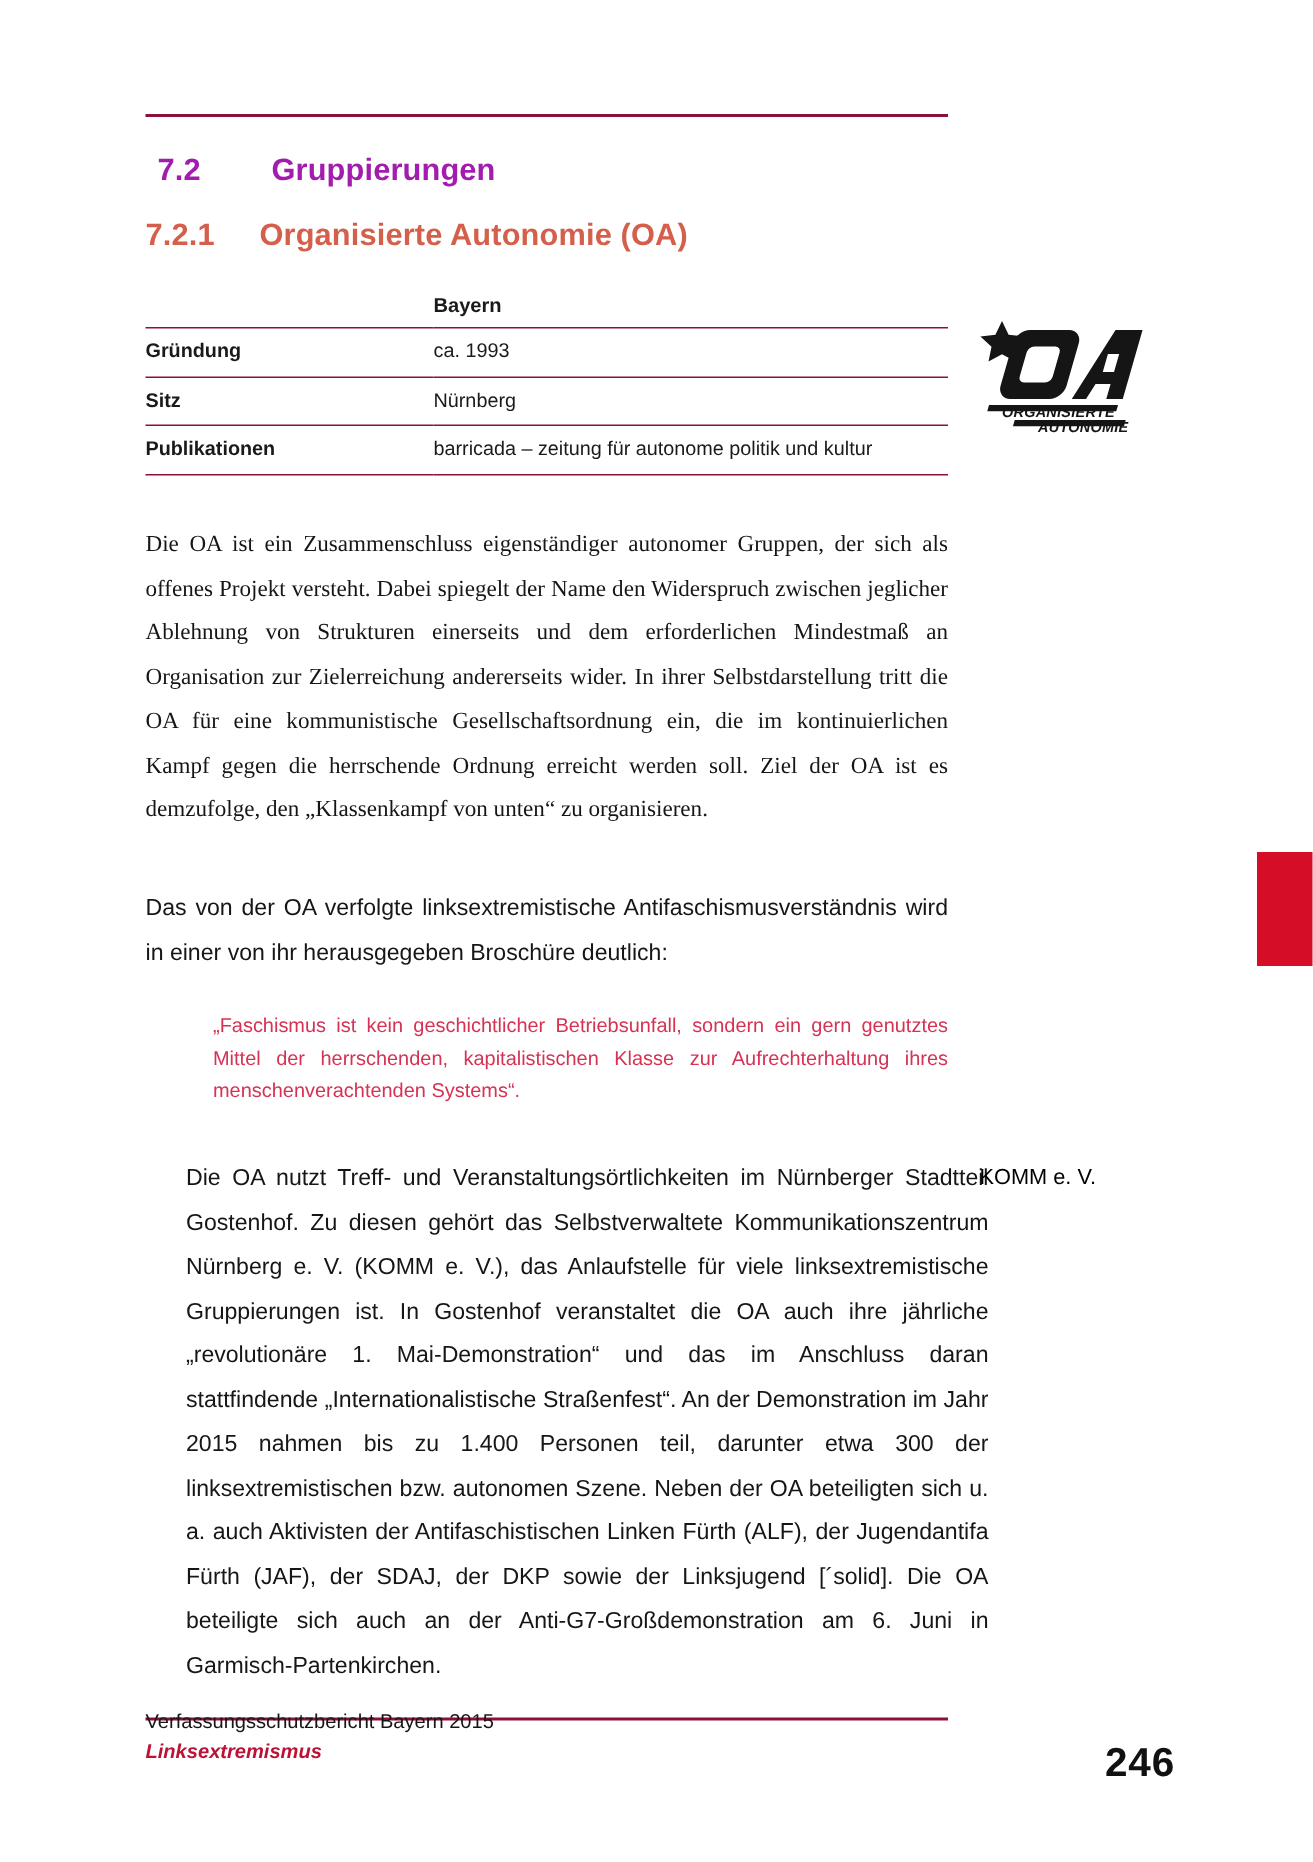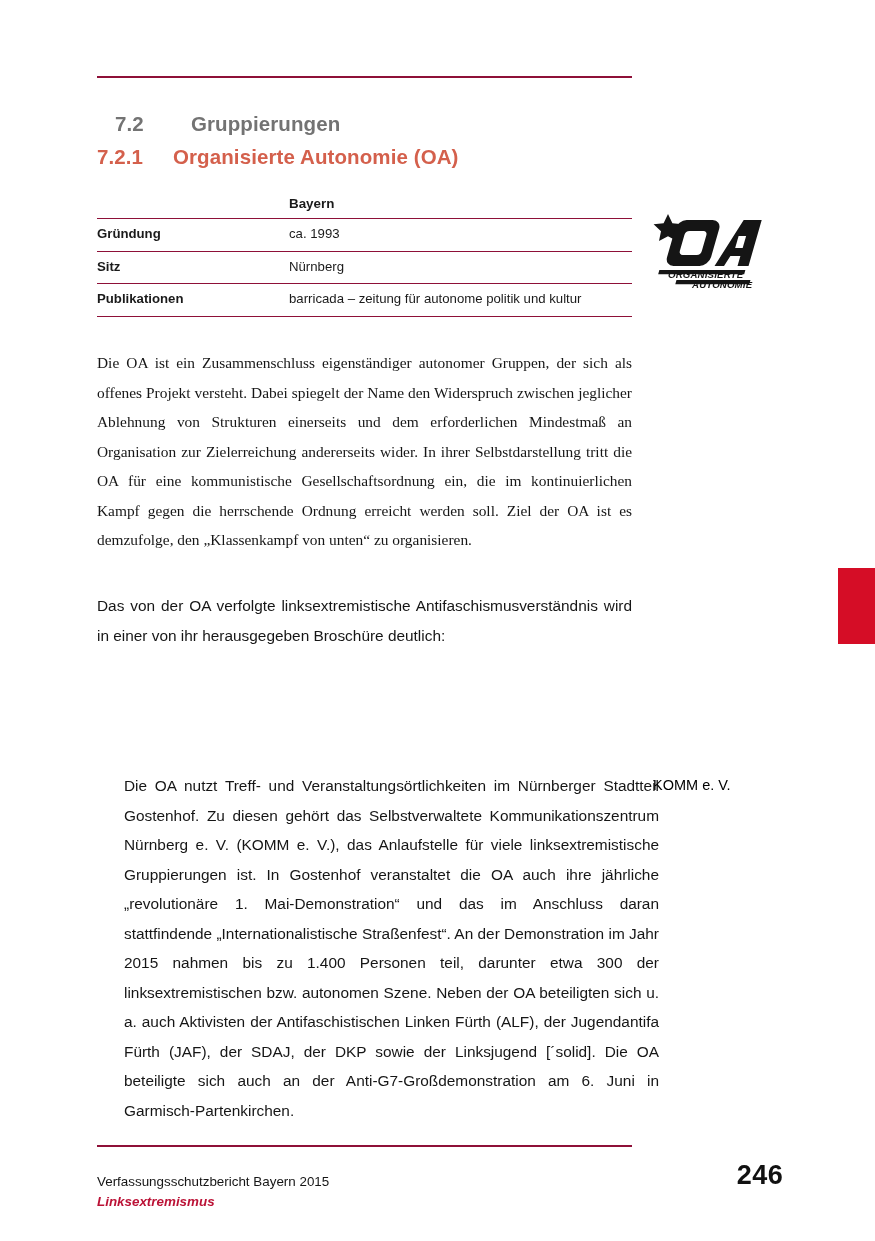--- a/index.html
+++ b/index.html
@@ -37,25 +37,25 @@
     top: 76px;
     width: 535px;
     height: 2px;
     background: #8e1038;
   }
 
   h2.sec {
     position: absolute;
     left: 97px;
     top: 94px;
-    margin: 18px;
+    margin: 8px;
     width: 535px;
     font-size: 20.5px;
     font-weight: bold;
-    color: #737373;
+    color: #a21caf;
     letter-spacing: 0.1px;
   }
   h3.sec {
     position: absolute;
     left: 97px;
     top: 145px;
     margin: 0;
     width: 535px;
     font-size: 20.5px;
     font-weight: bold;
@@ -152,21 +152,21 @@
     position: absolute;
     left: 97px;
     top: 1145px;
     width: 535px;
     height: 2px;
     background: #8e1038;
   }
   .footer-left {
     position: absolute;
     left: 97px;
-    top: 1172px;
+    top: 1138px;
     width: 430px;
     font-size: 13.4px;
     line-height: 19.5px;
   }
   .footer-left .line1 { color: #161616; }
   .footer-left .line2 { color: #bb1236; font-weight: bold; font-style: italic; }
   .page-number {
     position: absolute;
     left: 700px;
     top: 1160px;
@@ -239,20 +239,21 @@
       </g>
 
       <text x="16" y="66" font-family="'Liberation Sans', sans-serif" font-size="9.6" font-weight="bold" font-style="italic" fill="#151515" letter-spacing="0.2">ORGANISIERTE</text>
       <text x="40" y="76" font-family="'Liberation Sans', sans-serif" font-size="9.6" font-weight="bold" font-style="italic" fill="#151515" letter-spacing="0.2">AUTONOMIE</text>
     </svg>
   </div>
 
   <p class="body p1">Die OA ist ein Zusammenschluss eigenständiger autonomer Gruppen, der sich als offenes Projekt versteht. Dabei spiegelt der Name den Widerspruch zwischen jeglicher Ablehnung von Strukturen einerseits und dem erforderlichen Mindestmaß an Organisation zur Zielerreichung andererseits wider. In ihrer Selbstdarstellung tritt die OA für eine kommunistische Gesell­schaftsordnung ein, die im kontinuierlichen Kampf gegen die herrschende Ordnung erreicht werden soll. Ziel der OA ist es demzufolge, den „Klassenkampf von unten“ zu organisieren.</p>
   <p class="body p2">Das von der OA verfolgte linksextremistische Antifaschismusver­ständnis wird in einer von ihr herausgegeben Broschüre deutlich:</p>
 
+  <blockquote class="quote">„Faschismus ist kein geschichtlicher Betriebsunfall, sondern ein gern genutztes Mittel der herrschenden, kapitalistischen Klasse zur Aufrechterhaltung ihres menschenverachtenden Systems“.</blockquote>
 
   <p class="body p4">Die OA nutzt Treff- und Veranstaltungsörtlichkeiten im Nürnber­ger Stadtteil Gostenhof. Zu diesen gehört das Selbstverwaltete Kommunikationszentrum Nürnberg e. V. (KOMM e. V.), das Anlaufstelle für viele linksextremistische Gruppierungen ist. In Gostenhof veranstaltet die OA auch ihre jährliche „revolutionäre 1. Mai-Demonstration“ und das im Anschluss daran stattfindende „Internationalistische Straßenfest“. An der Demonstration im Jahr 2015 nahmen bis zu 1.400 Personen teil, darunter etwa 300 der linksextremistischen bzw. autonomen Szene. Neben der OA beteiligten sich u. a. auch Aktivisten der Antifaschistischen Linken Fürth (ALF), der Jugendantifa Fürth (JAF), der SDAJ, der DKP sowie der Linksjugend [´solid]. Die OA beteiligte sich auch an der Anti-G7-Großdemonstration am 6. Juni in Garmisch-Par­tenkirchen.</p>
 
   <div class="margin-note">KOMM e. V.</div>
 
   <div class="rule-foot"></div>
   <div class="footer-left">
     <div class="line1">Verfassungsschutzbericht Bayern 2015</div>
     <div class="line2">Linksextremismus</div>
   </div>

